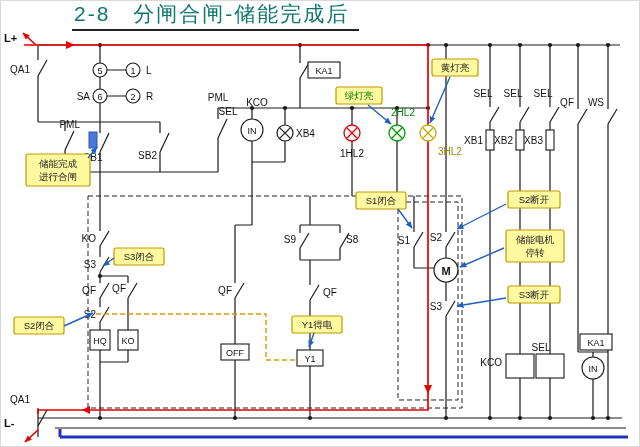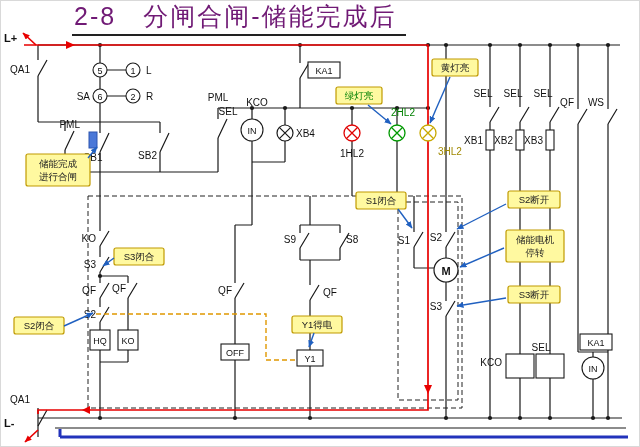--- a/index.html
+++ b/index.html
@@ -1,19 +1,19 @@
 <!DOCTYPE html>
 <html><head>
 <meta charset="utf-8">
 <style>
   html,body{margin:0;padding:0;background:#ffffff;}
   .canvas{position:relative;width:640px;height:447px;background:#fff;overflow:hidden;
           font-family:"Liberation Sans","DejaVu Sans",sans-serif;}
   .frame{position:absolute;inset:0;border:1px solid #d9d9d9;pointer-events:none;}
-  .title{position:absolute;left:72px;top:0px;font-size:25px;color:#701a75;
+  .title{position:absolute;left:72px;top:0px;font-size:21px;color:#0f766e;
          border-bottom:2px solid #222;padding:0 10px 1px 2px;letter-spacing:2px;white-space:nowrap;}
   svg{position:absolute;left:0;top:0;}
   text{font-size:10px;fill:#111;}
   .t9{font-size:9px;}
   .t11{font-size:11px;font-weight:bold;}
   .callout-text{font-size:9.5px;fill:#222;}
   .green{fill:#008000;}
   .olive{fill:#a08800;}
 </style>
 </head>

